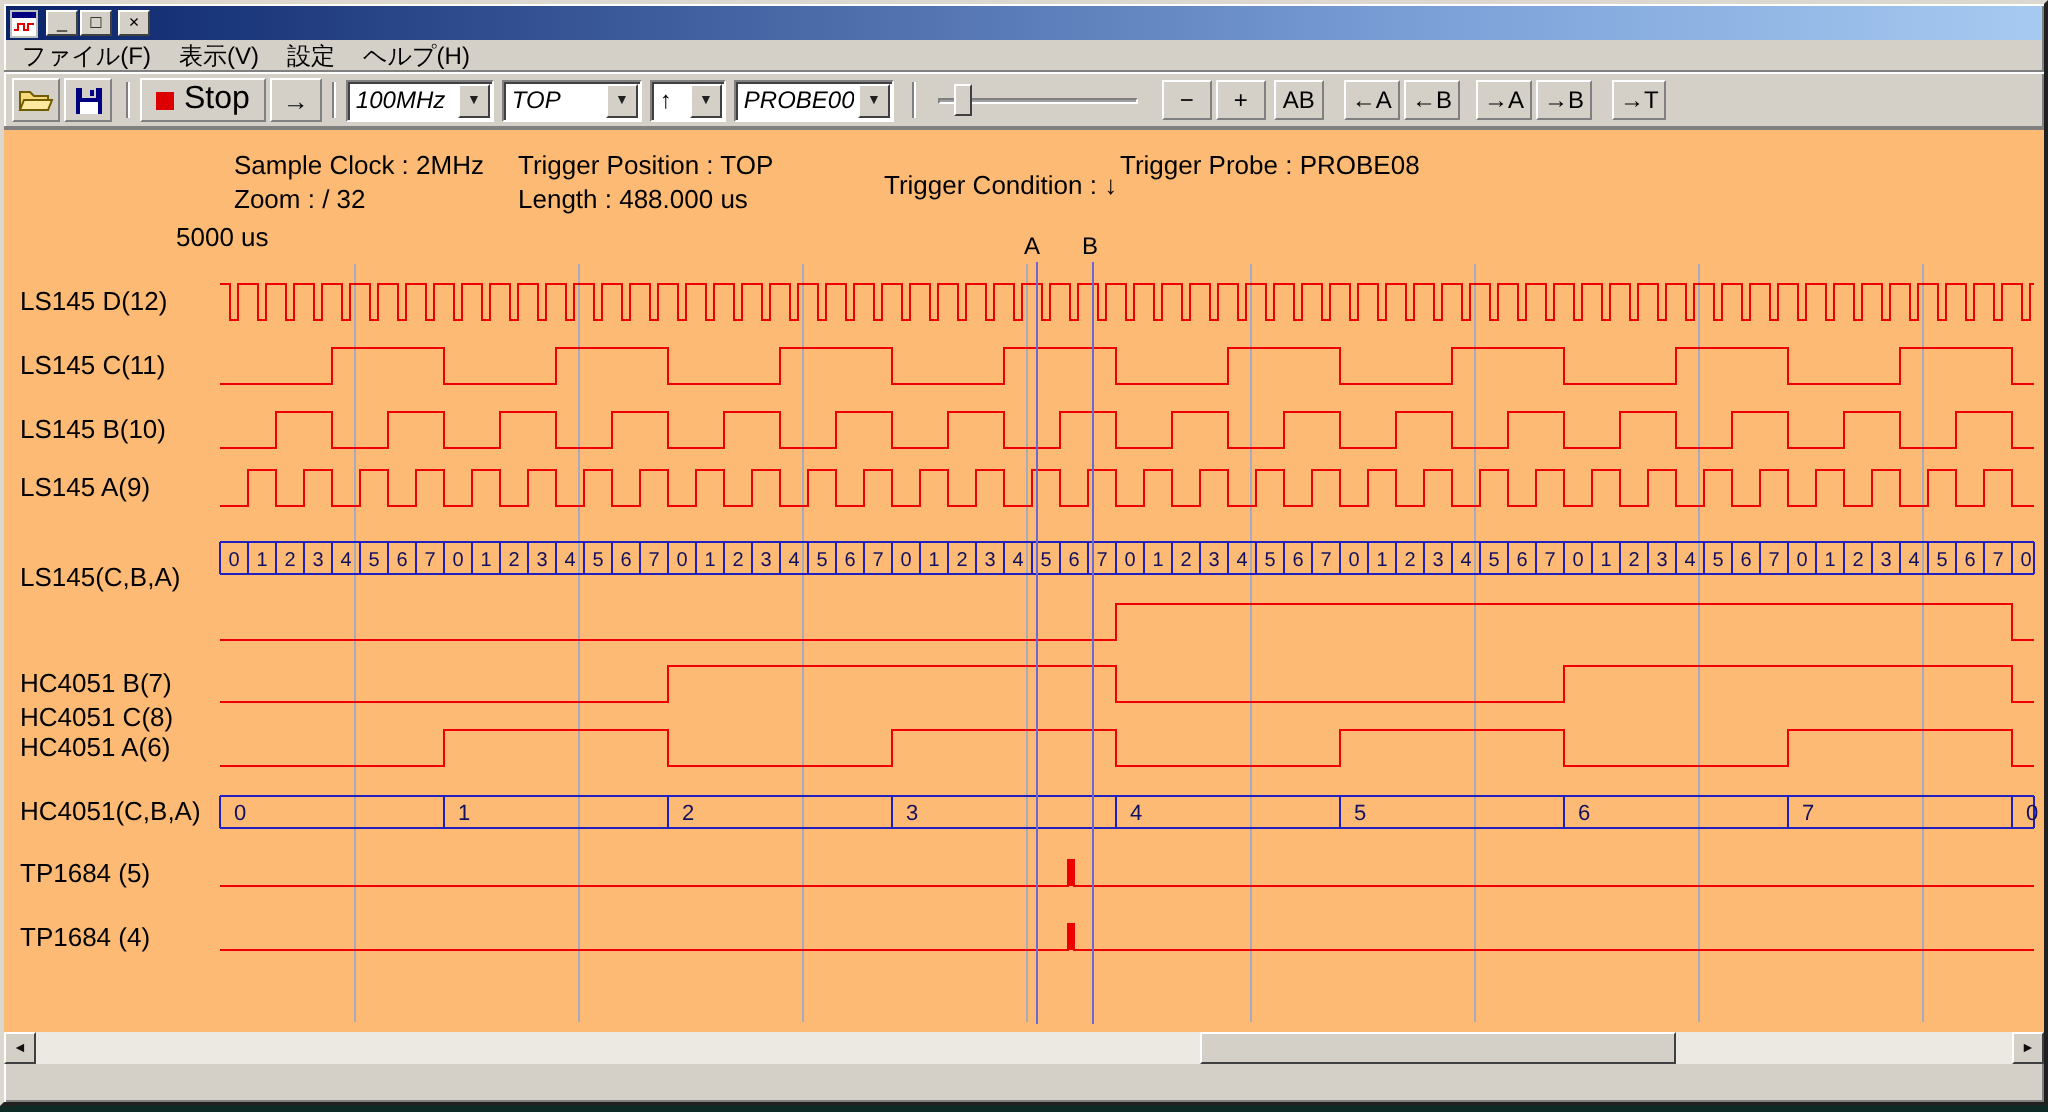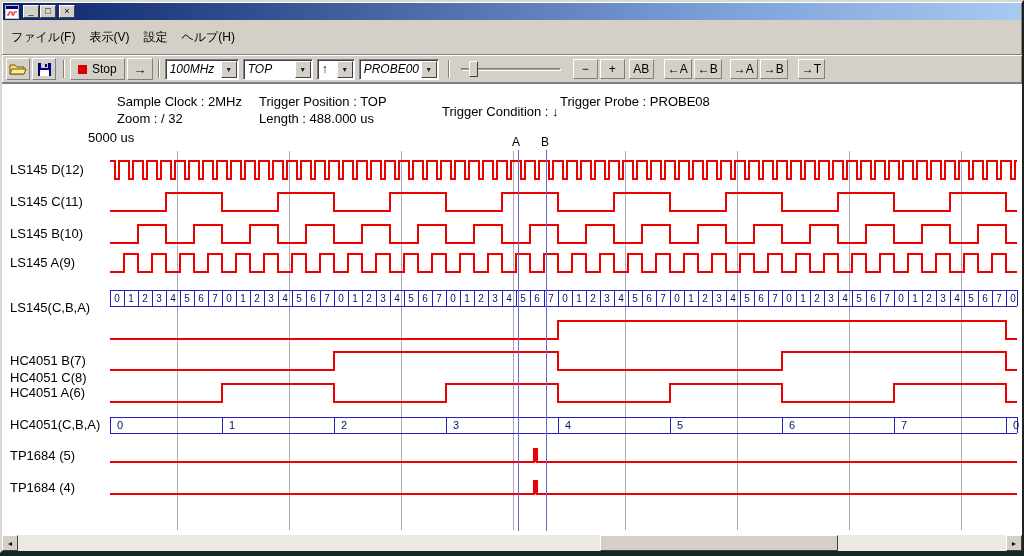--- a/index.html
+++ b/index.html
@@ -12,49 +12,49 @@
   .titlebar{height:17px;margin:1px;background:linear-gradient(90deg,#0a246a,#7ba0d8 70%,#a6caf0);
     display:flex;align-items:center;padding:0 2px;}
   .app-icon{width:14px;height:14px;margin-right:3px;flex:0 0 auto;}
   .title-text{flex:1;color:#fff;font-size:11px;font-weight:bold;white-space:nowrap;overflow:hidden;}
   .tb-controls{display:flex;align-items:center;}
   .win-btn{width:16px;height:13px;margin-left:1px;background:#d4d0c8;border:1px solid;
     border-color:#fff #404040 #404040 #fff;font-size:9px;line-height:9px;font-family:"Liberation Sans",sans-serif;
     display:flex;align-items:center;justify-content:center;padding:0;}
   .win-btn.close{margin-left:3px;}
   
-  .menubar{height:34px;display:flex;align-items:center;padding-left:2px;border-bottom:1px solid #808080;font-size:12px;}
+  .menubar{height:15px;display:flex;align-items:center;padding-left:2px;border-bottom:1px solid #808080;font-size:12px;}
   .menu-item{padding:2px 7px;}
   
   .toolbar{height:28px;border-top:1px solid #fff;border-bottom:1px solid #808080;
     display:flex;align-items:center;padding:0 4px;}
   .tb-icon{width:24px;height:22px;background:#d4d0c8;border:1px solid;border-color:#fff #808080 #808080 #fff;
     display:flex;align-items:center;justify-content:center;padding:0;margin-right:2px;}
   .tb-sep{width:2px;height:18px;border-left:1px solid #808080;border-right:1px solid #fff;margin:0 5px;}
   .stop-btn{height:22px;display:flex;align-items:center;background:#d4d0c8;border:1px solid;
-    border-color:#fff #808080 #808080 #fff;padding:0 7px;font-size:12px;font-family:"Liberation Sans",sans-serif;}
+    border-color:#fff #808080 #808080 #fff;padding:0 7px;font-size:16px;font-family:"Liberation Sans",sans-serif;}
   .stop-square{width:9px;height:9px;background:#dd0000;margin-right:5px;display:inline-block;}
   .run-btn{width:26px;height:22px;margin-left:2px;background:#d4d0c8;border:1px solid;
     border-color:#fff #808080 #808080 #fff;font-size:13px;padding:0;}
   .combo{display:flex;align-items:center;height:21px;background:#fff;margin-right:4px;
     border:1px solid;border-color:#808080 #fff #fff #808080;box-shadow:inset 1px 1px 0 #404040;}
   .combo-text{flex:1;font-size:12px;padding:0 0 0 4px;white-space:nowrap;overflow:hidden;font-style:italic;}
   .combo-arrow{width:16px;height:17px;margin:0 1px 0 2px;background:#d4d0c8;border:1px solid;
     border-color:#fff #404040 #404040 #fff;font-size:7px;display:flex;align-items:center;justify-content:center;color:#202020;}
   .slider{position:relative;width:100px;height:20px;margin:0 6px;}
   .slider-track{position:absolute;left:0;right:0;top:9px;height:3px;background:#a0a0a0;
     border:1px solid;border-color:#808080 #fff #fff #808080;}
   .slider-thumb{position:absolute;left:8px;top:2px;width:9px;height:16px;background:#d4d0c8;
     border:1px solid;border-color:#fff #404040 #404040 #fff;}
   .tb-group{display:flex;align-items:center;}
   .tb-btn{height:20px;min-width:25px;background:#d4d0c8;border:1px solid;border-color:#fff #808080 #808080 #fff;
     font-size:12px;font-family:"Liberation Sans",sans-serif;padding:0 3px;}
   .tb-btn + .tb-btn{margin-left:2px;}
   
-  .client{position:relative;height:452px;background:#ffffff;overflow:hidden;border-top:1px solid #808080;}
+  .client{position:relative;height:452px;background:#fdba74;overflow:hidden;border-top:1px solid #808080;}
   .info{position:absolute;font-size:13px;color:#000;white-space:nowrap;}
   .cursor-label{position:absolute;top:51px;font-size:12px;color:#000;}
   .ch-label{position:absolute;left:8px;font-size:13px;color:#000;white-space:nowrap;}
   #wave-svg{position:absolute;left:0;top:0;}
   #wave-svg text{font-family:"Liberation Sans",sans-serif;}
   
   .hscroll{height:16px;background:#ece9e2;position:relative;display:flex;}
   .scroll-btn{width:16px;height:16px;background:#d4d0c8;border:1px solid;border-color:#fff #404040 #404040 #fff;
     font-size:7px;display:flex;align-items:center;justify-content:center;padding:0;color:#101010;}
   .scroll-btn.right{margin-left:auto;}

